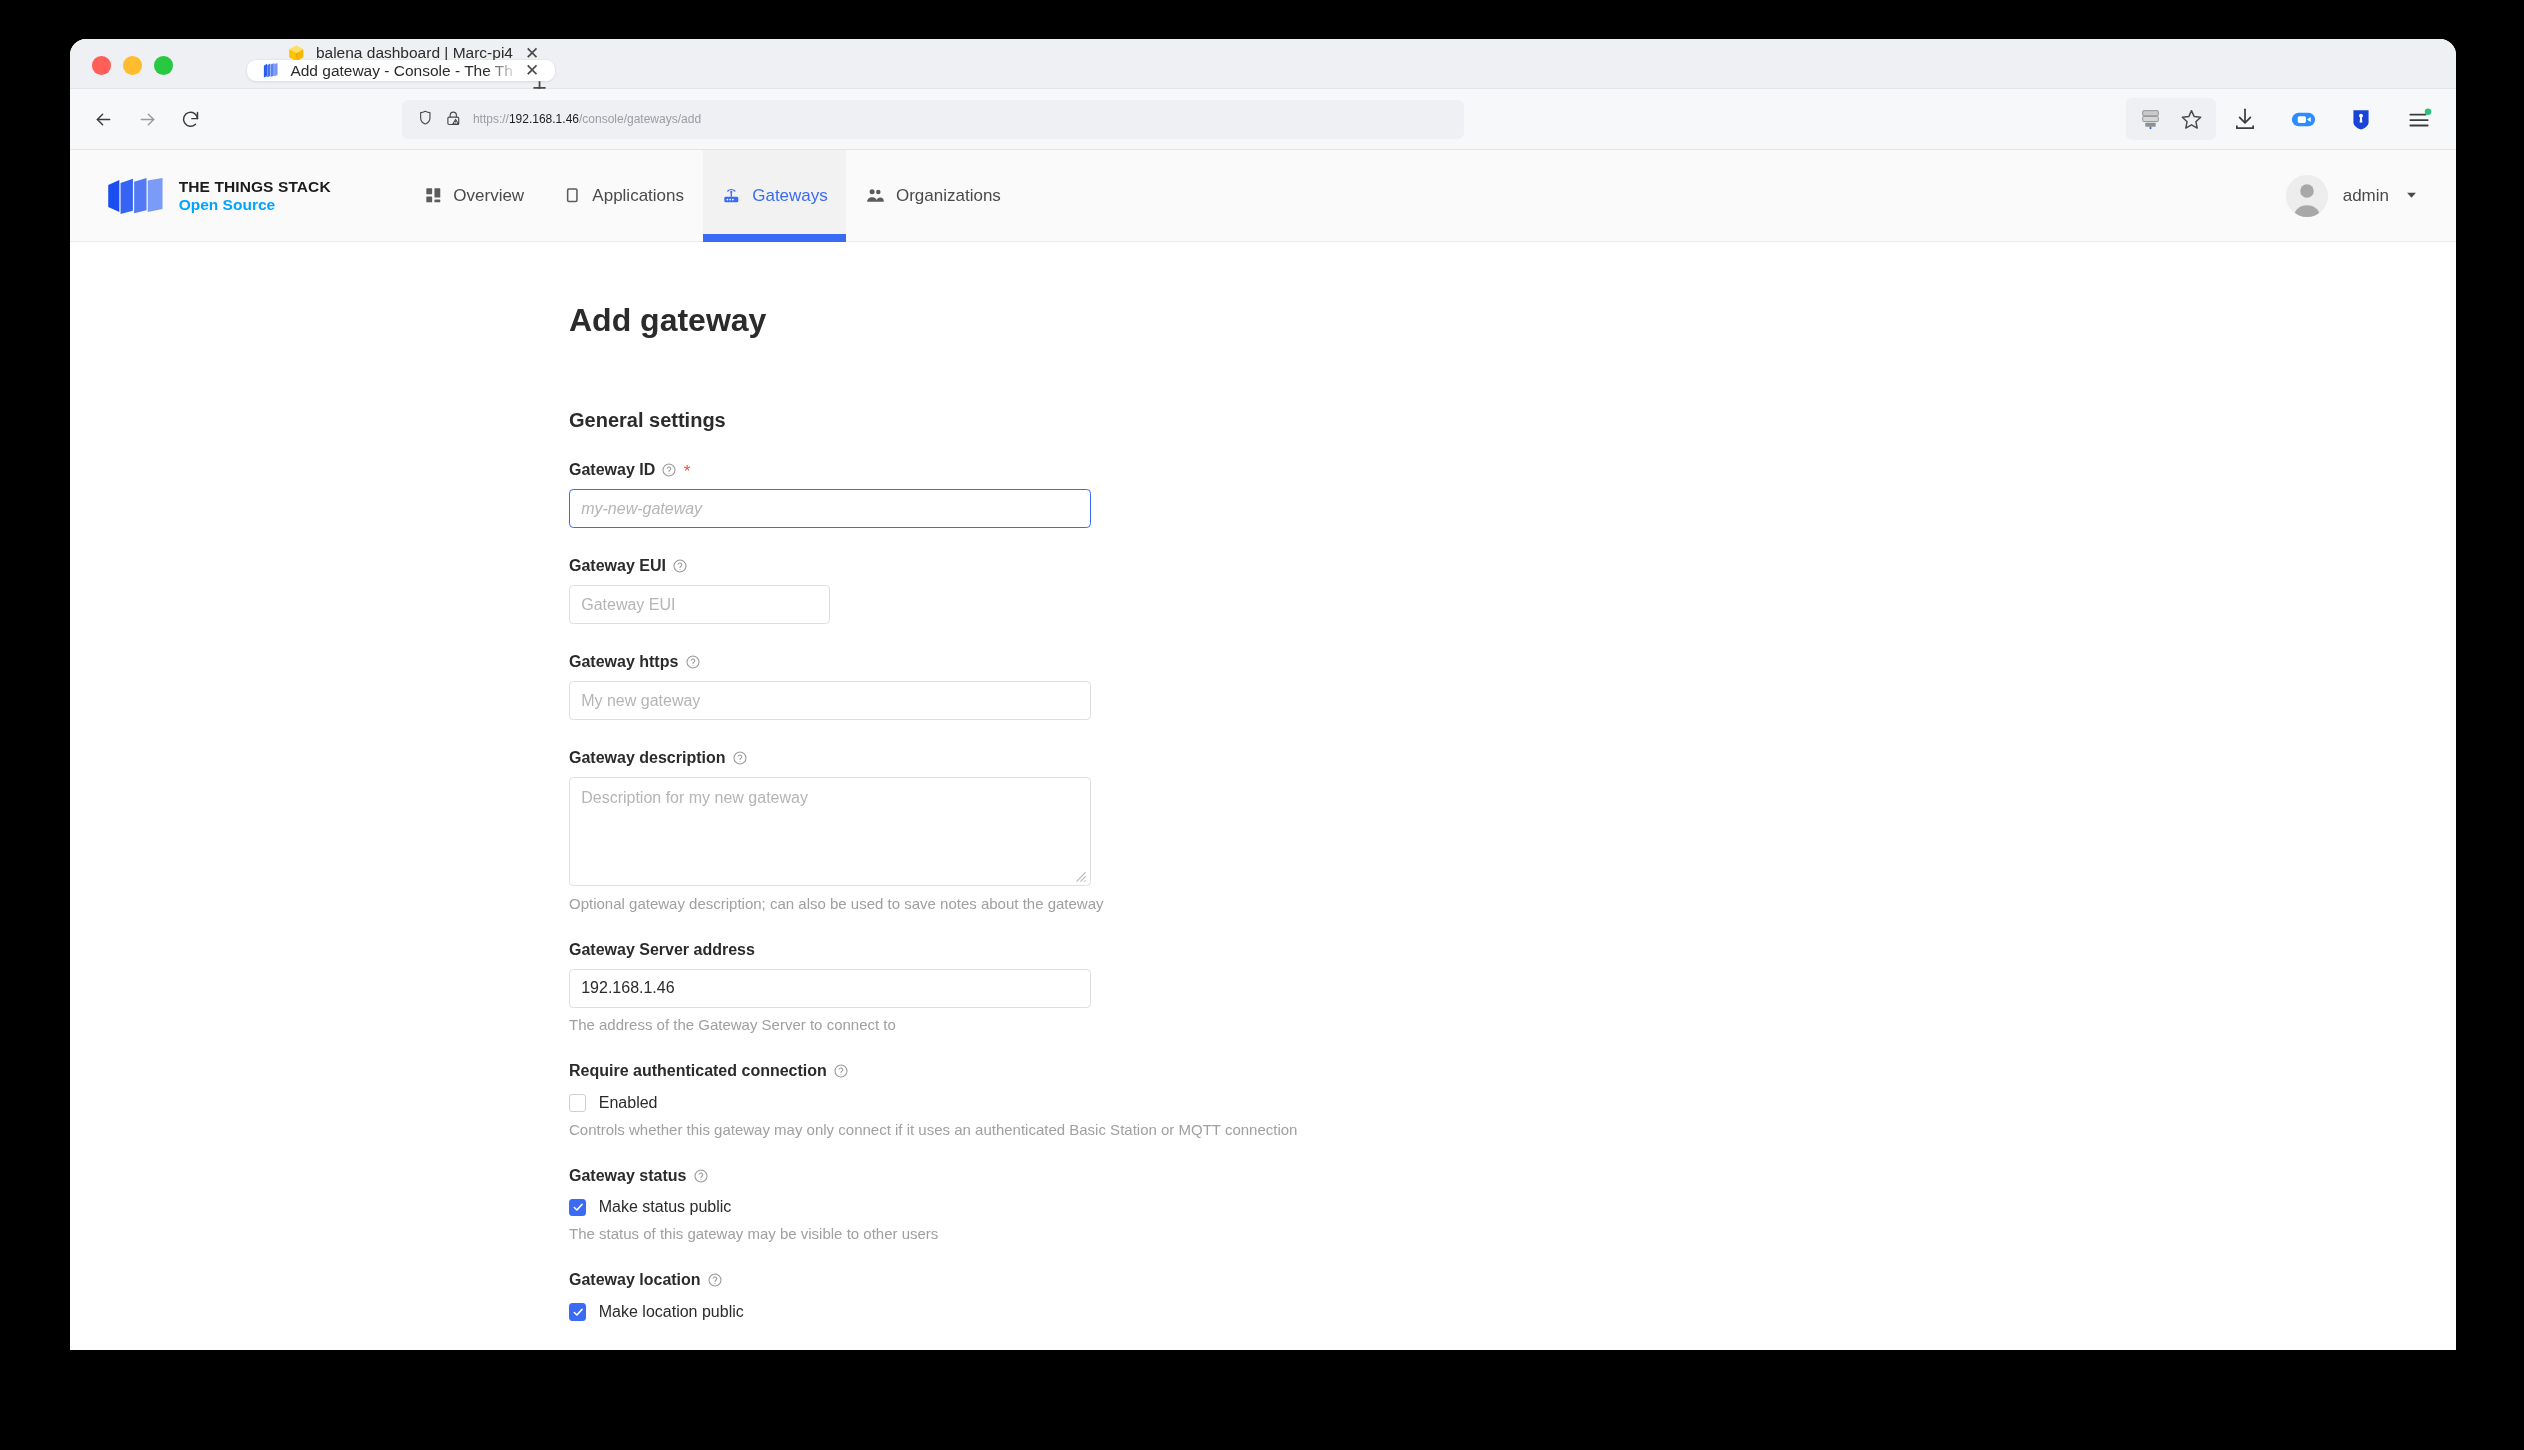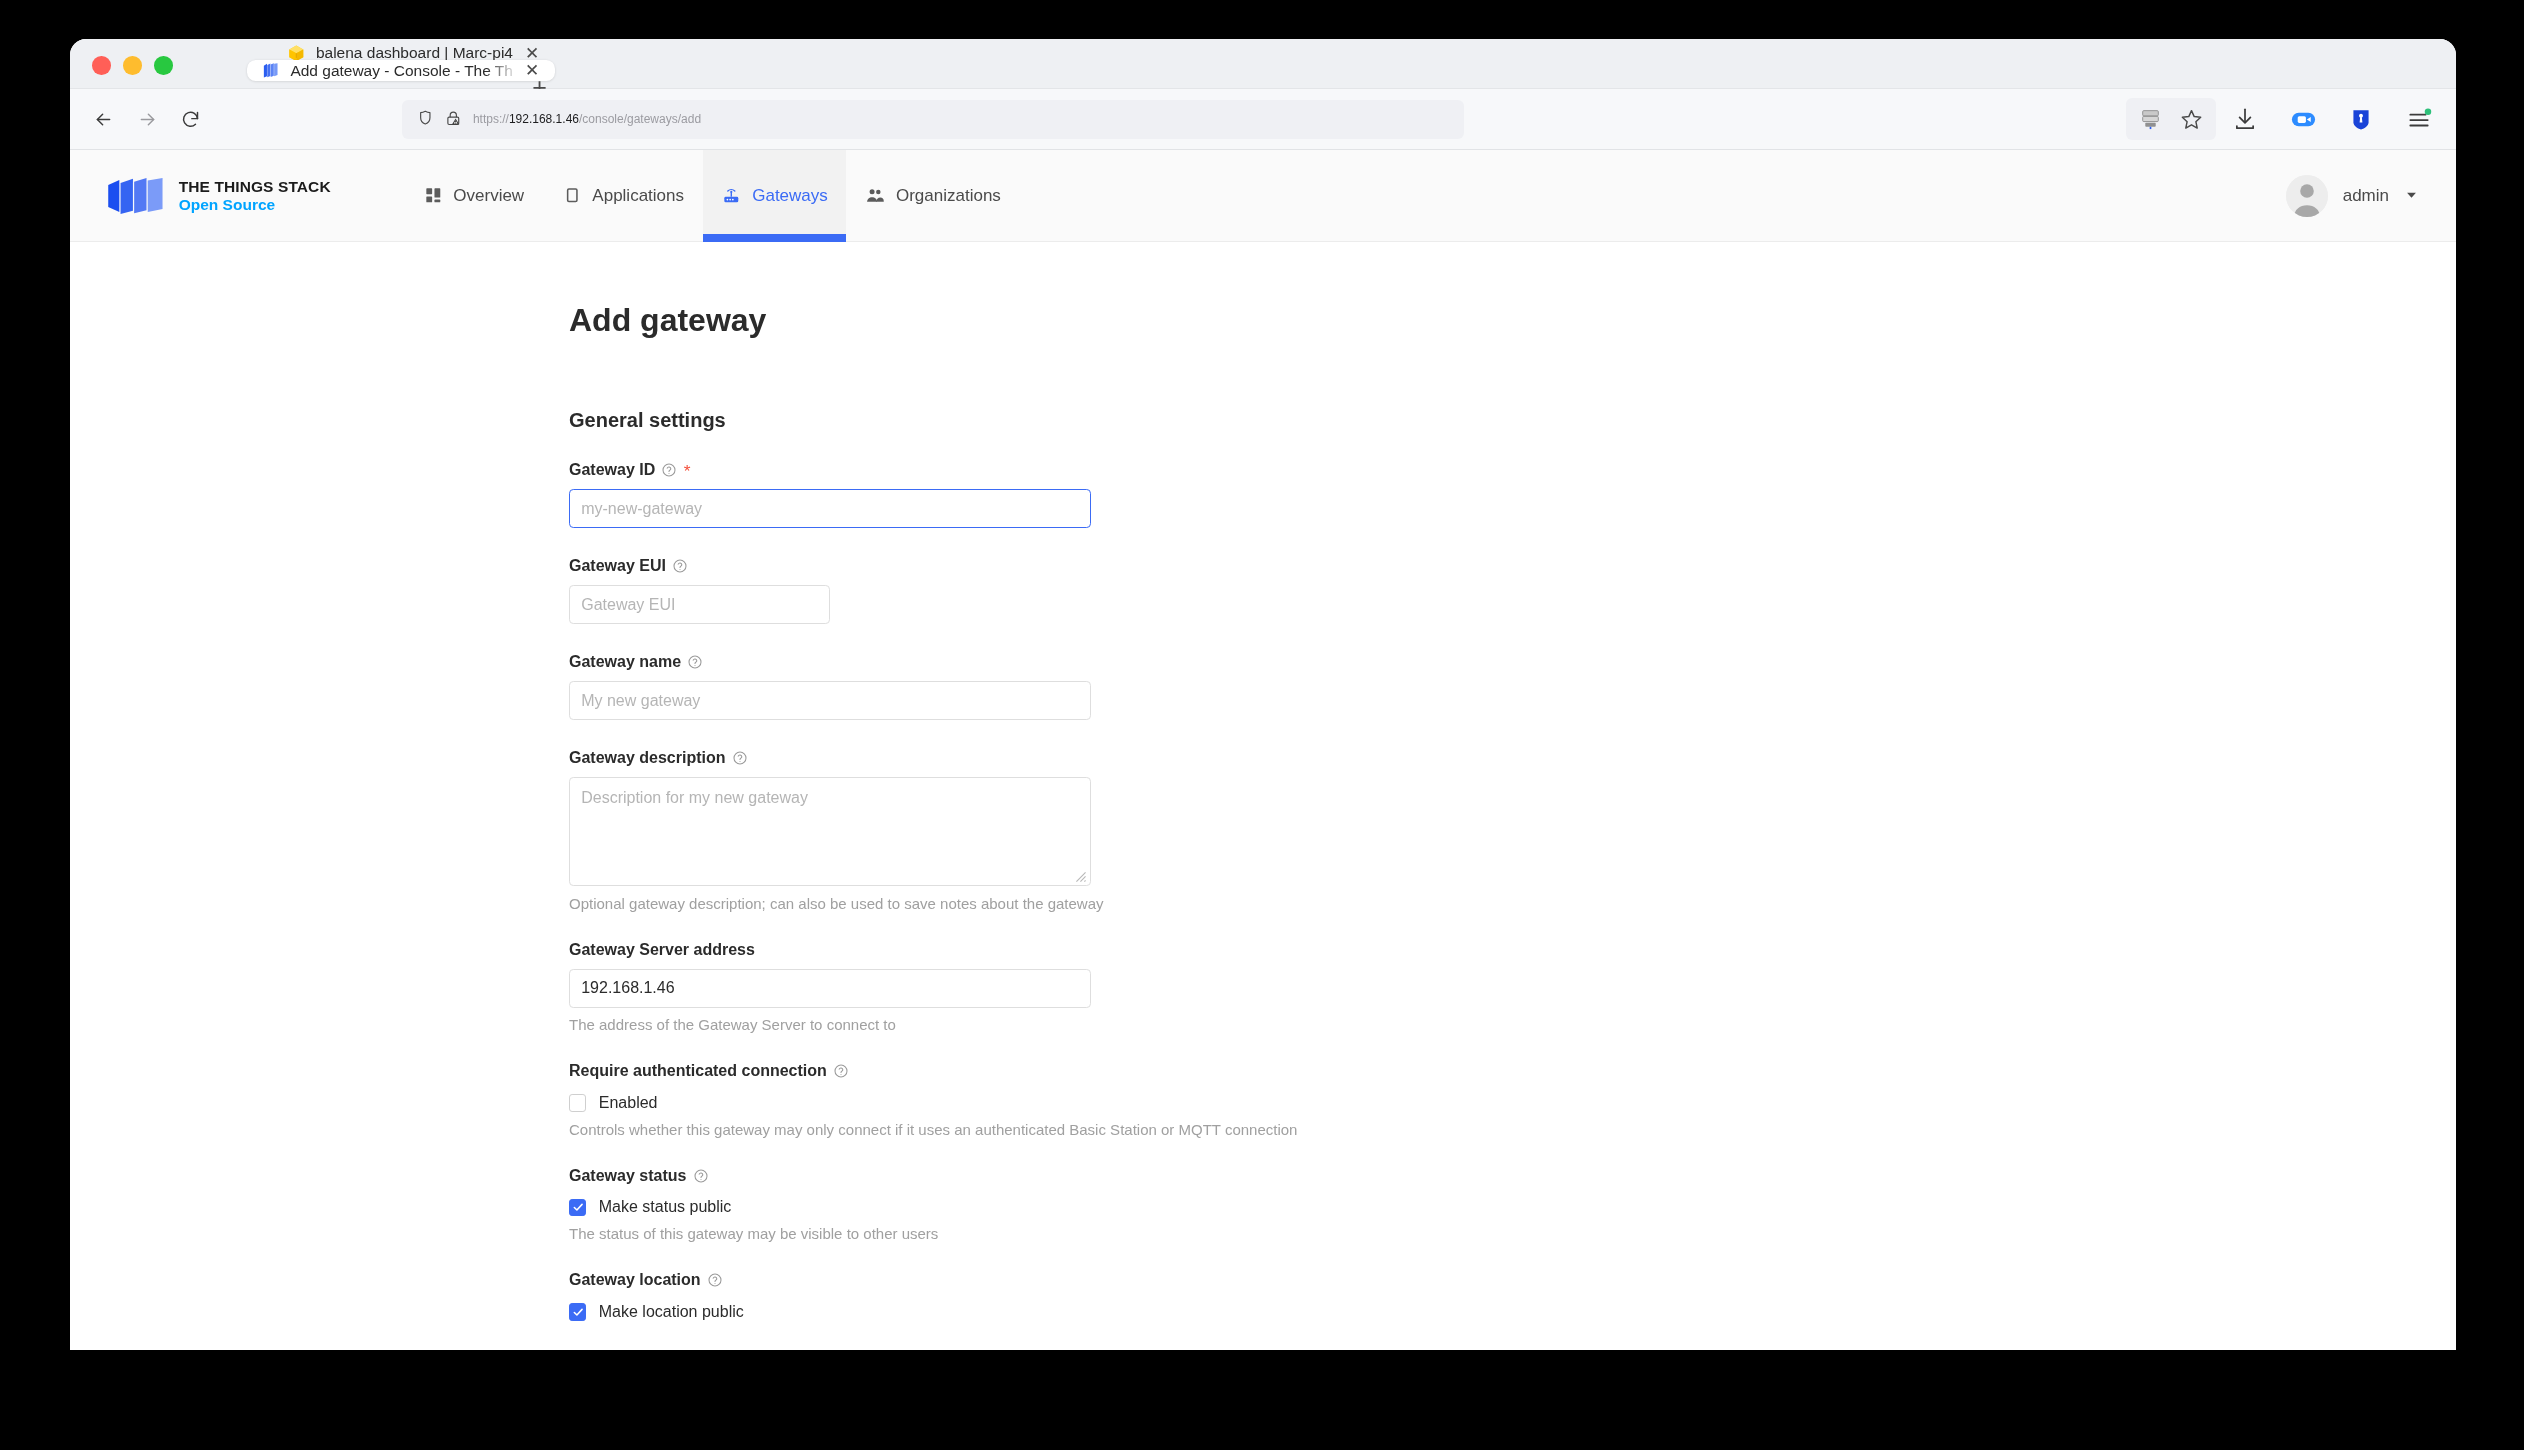--- a/index.html
+++ b/index.html
@@ -275,21 +275,21 @@
     border: 0.6px solid #dedede;
     border-radius: 4.3px;
     display: flex;
     align-items: center;
     padding: 0 11.2px;
     font-size: 16px;
     background: #ffffff;
   }
   .text-input .ph { color: #b5b5b5; }
   .text-input .val { color: #2b2b2b; }
-  .text-input.focused { border: 1.2px solid #3b6bf5; }
+  .text-input.focused { border: 1.2px solid #3b6bf5; font-style: italic; }
 
   .w-wide { width: 522px; }
   .w-narrow { width: 261px; }
 
   .textarea-box {
     width: 522px;
     height: 109px;
     border: 0.6px solid #dedede;
     border-radius: 4.3px;
     padding: 11.2px;
@@ -584,21 +584,21 @@
               </svg>
             </span>
           </div>
           <div class="text-input w-narrow">
             <span class="ph">Gateway EUI</span>
           </div>
         </div>
 
         <div class="field">
           <div class="field-label-row">
-            <span class="field-label">Gateway name</span>
+            <span class="field-label">Gateway https</span>
             <span class="help-icon">
               <svg width="16" height="16" viewBox="0 0 24 24" fill="none" stroke="#9a9a9a" stroke-width="1.6">
                 <circle cx="12" cy="12" r="9"></circle>
                 <path d="M9.3 9.2a2.8 2.8 0 0 1 5.4.9c0 1.9-2.7 2.2-2.7 4" stroke-linecap="round"></path>
                 <circle cx="12" cy="17.2" r="0.75" fill="#9a9a9a" stroke="none"></circle>
               </svg>
             </span>
           </div>
           <div class="text-input w-wide">
             <span class="ph">My new gateway</span>

